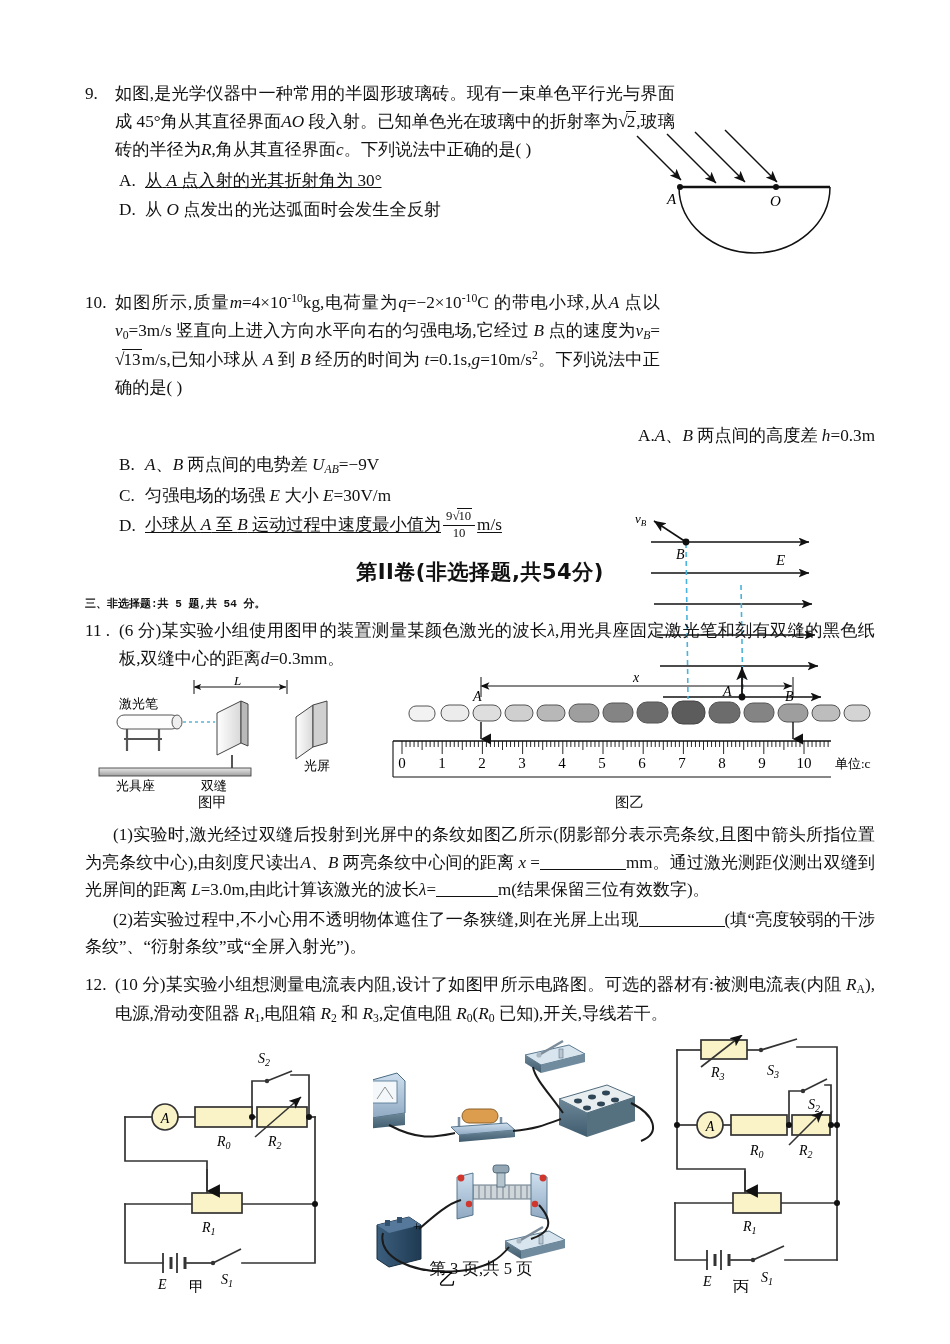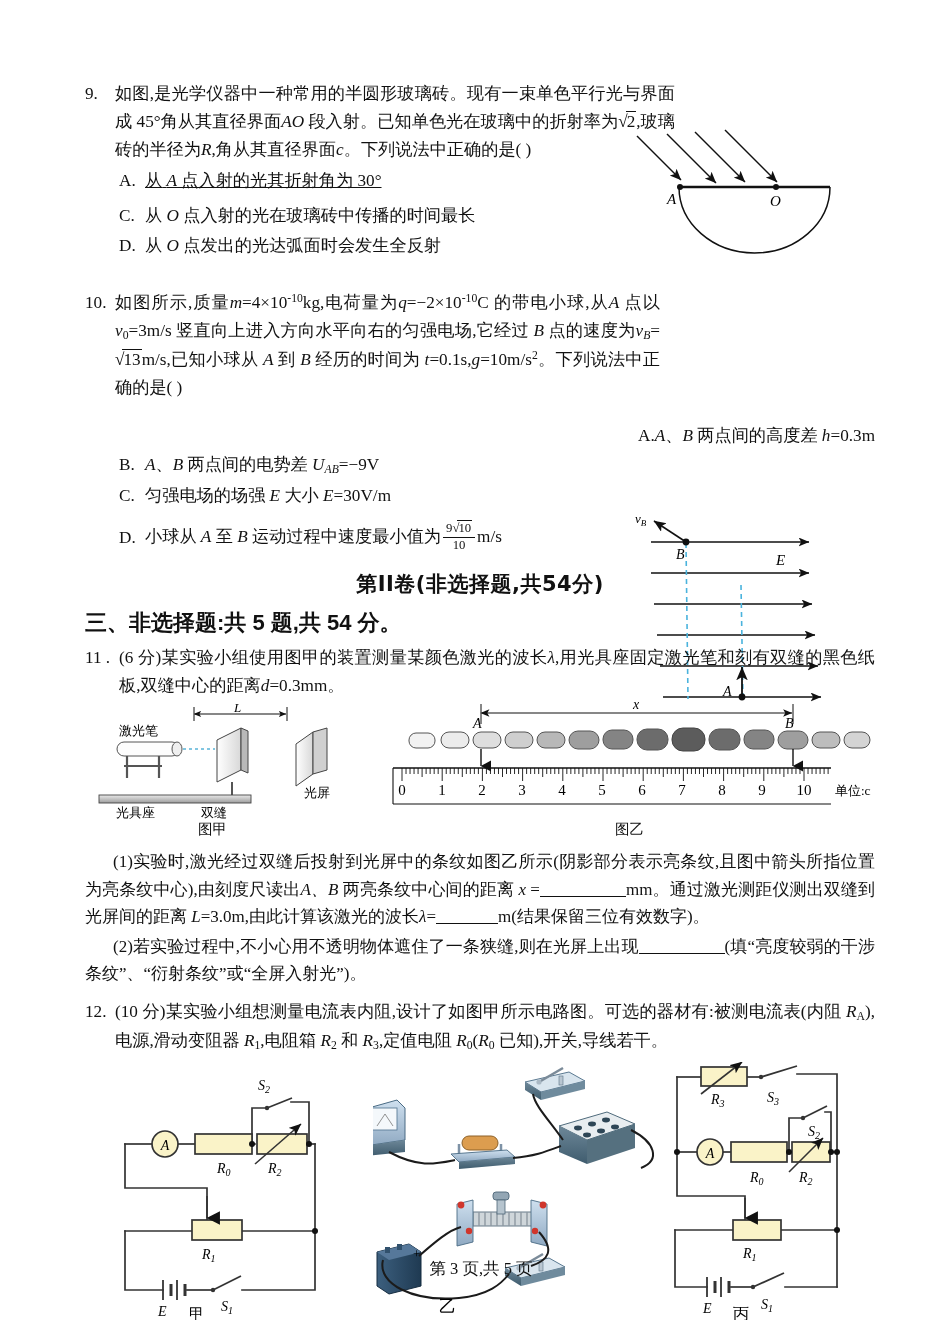--- a/index.html
+++ b/index.html
@@ -58,23 +58,23 @@
   
   .part2 {
     text-align: center;
     font-family: "DejaVu Sans", sans-serif;
     font-weight: bold;
     font-size: 21px;
     letter-spacing: 0.5px;
     margin: 18px 0 10px 0;
   }
   .sechead {
-    font-family: Liberation Sans, sans-serif;
+    font-family: Liberation Mono, monospace;
     font-weight: bold;
-    font-size: 22px;
+    font-size: 11px;
     margin: 4px 0 6px 0;
   }
 
   
   .figrow11 { position: relative; height: 128px; margin-top: 2px; }
   #fig-jia { position: absolute; left: 6px; top: 0; width: 300px; height: 125px; }
   #fig-yi  { position: absolute; left: 300px; top: -6px; width: 486px; height: 128px; }
 
   .figcap { text-align: center; font-size: 14.5px; }
 
@@ -108,23 +108,20 @@
       <span class="qnum">9.</span>
       <div class="qbody" style="width:560px;">
         <span>如图,是光学仪器中一种常用的半圆形玻璃砖。现有一束单色平行光与界面成 45°角从其直径界面</span><i>AO</i><span> 段入射。已知单色光在玻璃中的折射率为</span><span class="sqrt">√<span class="rdc">2</span></span><span>,玻璃砖的半径为</span><i>R</i><span>,角从其直径界面</span><i>c</i><span>。下列说法中正确的是(      )</span>
       </div>
 
       <div class="opt" style="margin-top:2px;text-decoration:underline;">
         <span class="lbl">A.</span><span>从</span> <i>A</i><span> 点入射的光其折射角为 30°</span>
       </div>
 
 
-      <div class="opt" style="margin-top:6px;">
-        <span class="lbl">C.</span><span>从</span> <i>O</i><span> 点入射的光在玻璃砖中传播的时间最长</span>
-      </div>
 
       <div class="opt">
         <span class="lbl">D.</span><span>从</span> <i>O</i><span> 点发出的光达弧面时会发生全反射</span>
       </div>
 
       <svg id="fig-q9" viewBox="0 0 300 150">
         <defs>
           <marker id="ah" markerWidth="9" markerHeight="9" refX="7.4" refY="3.2" orient="auto">
             <path d="M0,0 L7.6,3.2 L0,6.4 L1.8,3.2 z" fill="#111"></path>
           </marker>
@@ -156,21 +153,21 @@
 
       <div class="opt" style="margin-top:19px;text-align:right;">
         <span class="lbl">A.</span><i>A</i>、<i>B</i> 两点间的高度差 <i>h</i>=0.3m
       </div>
       <div class="opt">
         <span class="lbl">B.</span><i>A</i>、<i>B</i> 两点间的电势差 <i>U</i><span class="sub">AB</span>=−9V
       </div>
       <div class="opt">
         <span class="lbl">C.</span>匀强电场的场强 <i>E</i> 大小 <i>E</i>=30V/m
       </div>
-      <div class="opt" style="margin-top:12px;">
+      <div class="opt" style="margin-top:0;text-decoration:underline;">
         <span class="lbl">D.</span>小球从 <i>A</i> 至 <i>B</i> 运动过程中速度最小值为<span class="frac sm"><span class="num">9<span class="sqrt">√<span class="rdc">10</span></span></span><span class="den">10</span></span>m/s
       </div>
 
       <svg id="fig-q10" viewBox="0 0 255 205">
         <defs>
           <marker id="ah2" markerWidth="9" markerHeight="9" refX="7.4" refY="3.2" orient="auto">
             <path d="M0,0 L7.6,3.2 L0,6.4 L1.8,3.2 z" fill="#111"></path>
           </marker>
         </defs>
 

